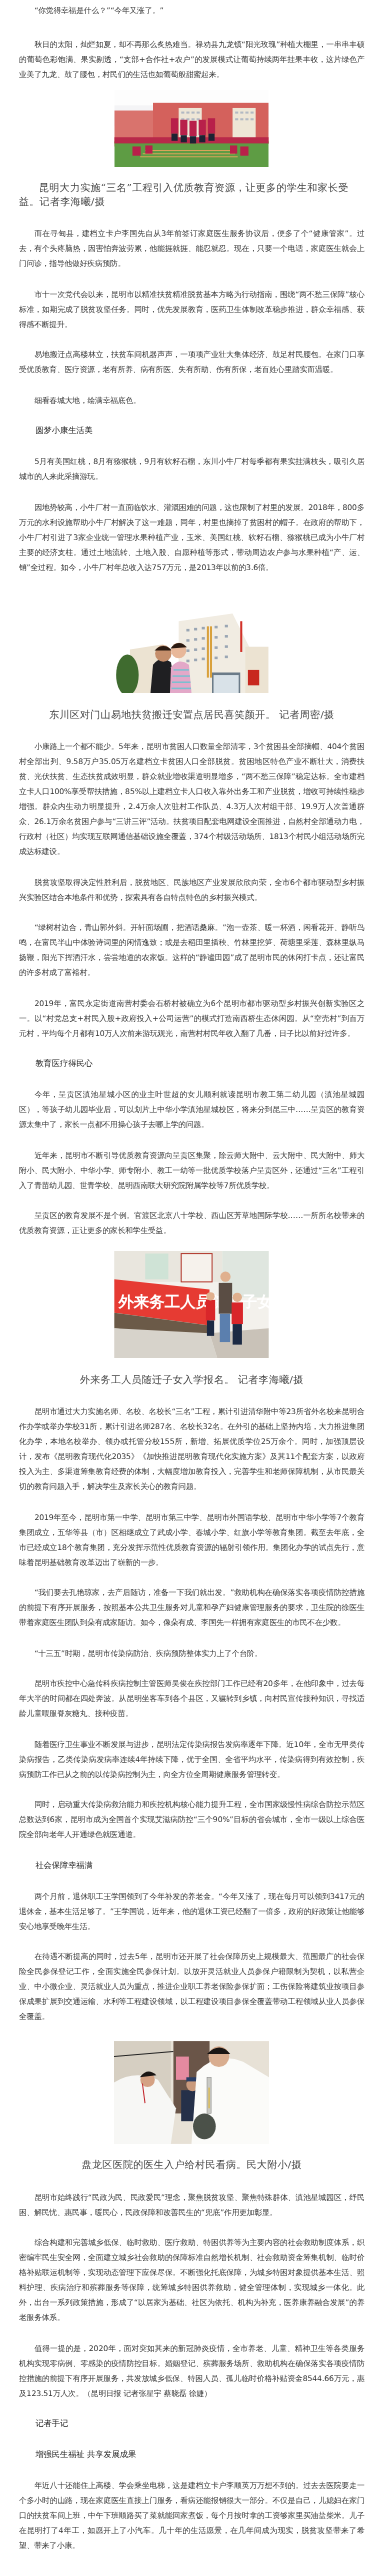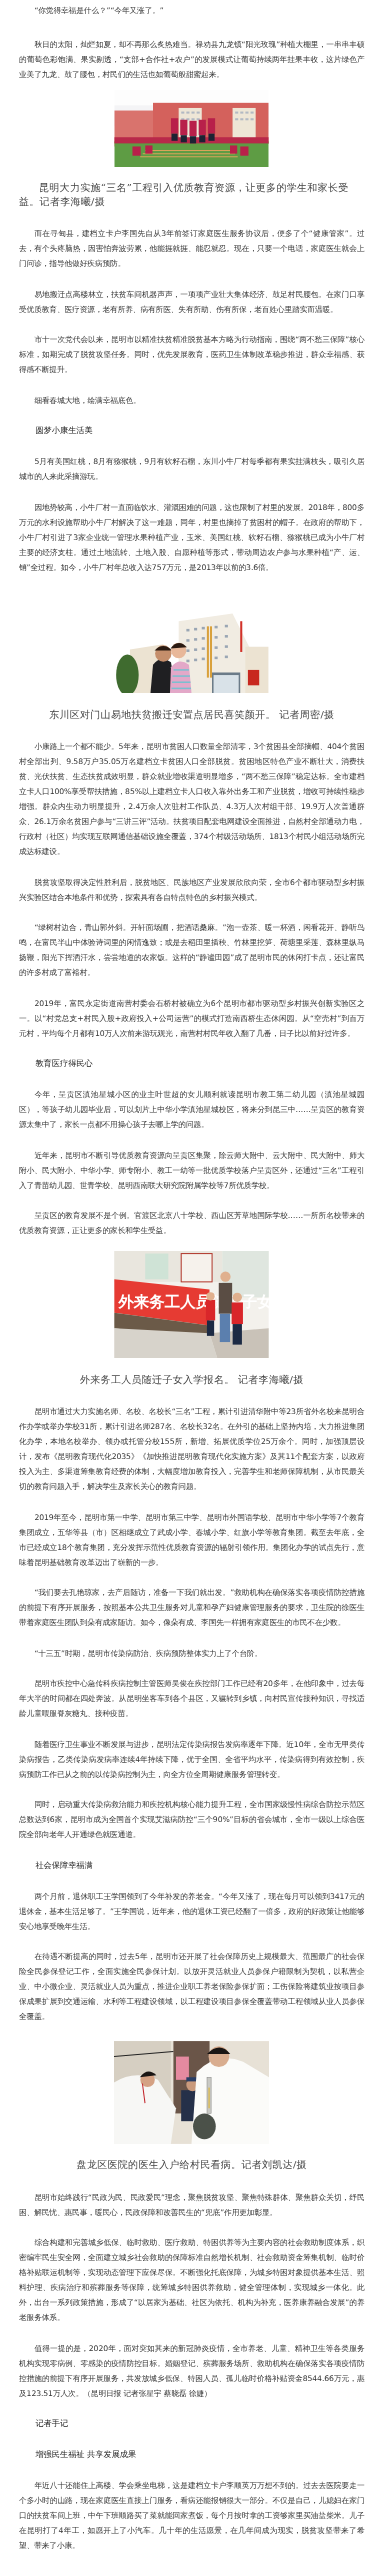--- a/index.html
+++ b/index.html
@@ -72,22 +72,22 @@
             <rect x="147" y="90" width="12" height="14"></rect>
           <rect x="165" y="88" width="12" height="14"></rect>
             <rect x="183" y="85" width="12" height="14"></rect>
         </g>
       </svg>
     </div>
   </div>
   <p class="cap left">昆明大力实施“三名”工程引入优质教育资源，让更多的学生和家长受益。记者李海曦/摄</p>
 
   <p class="p">而在寻甸县，建档立卡户李国先自从3年前签订家庭医生服务协议后，便多了个“健康管家”。过去，有个头疼脑热，因害怕奔波劳累，他能捱就捱、能忍就忍。现在，只要一个电话，家庭医生就会上门问诊，指导他做好疾病预防。</p>
+  <p class="p">市十一次党代会以来，昆明市以精准扶贫精准脱贫基本方略为行动指南，围绕“两不愁三保障”核心标准，如期完成了脱贫攻坚任务。同时，优先发展教育，医药卫生体制改革稳步推进，群众幸福感、获得感不断提升。</p>
   <p class="p">易地搬迁点高楼林立，扶贫车间机器声声，一项项产业壮大集体经济、鼓足村民腰包。在家门口享受优质教育、医疗资源，老有所养、病有所医、失有所助、伤有所保，老百姓心里踏实而温暖。</p>
-  <p class="p">市十一次党代会以来，昆明市以精准扶贫精准脱贫基本方略为行动指南，围绕“两不愁三保障”核心标准，如期完成了脱贫攻坚任务。同时，优先发展教育，医药卫生体制改革稳步推进，群众幸福感、获得感不断提升。</p>
   <p class="p">细看春城大地，绘满幸福底色。</p>
   <h3 class="h">圆梦小康生活美</h3>
   <p class="p">5月有美国红桃，8月有猕猴桃，9月有软籽石榴，东川小牛厂村每季都有果实挂满枝头，吸引久居城市的人来此采摘游玩。</p>
   <p class="p" style="margin-bottom:18.5px;">因地势较高，小牛厂村一直面临饮水、灌溉困难的问题，这也限制了村里的发展。2018年，800多万元的水利设施帮助小牛厂村解决了这一难题，同年，村里也摘掉了贫困村的帽子。在政府的帮助下，小牛厂村引进了3家企业统一管理水果种植产业，玉米、美国红桃、软籽石榴、猕猴桃已成为小牛厂村主要的经济支柱。通过土地流转、土地入股、自愿种植等形式，带动周边农户参与水果种植“产、运、销”全过程。如今，小牛厂村年总收入达757万元，是2013年以前的3.6倍。</p>
 
   <div class="fig">
     <div class="photo" style="height:100px;">
       <svg width="155" height="100" viewBox="0 0 300 195">
         <rect x="0" y="0" width="300" height="195" fill="#ffffff"></rect>
         <polygon points="125,55 230,40 270,120 260,195 125,195" fill="#f1ece2"></polygon>
@@ -205,23 +205,23 @@
         <line x1="55" y1="82" x2="60" y2="120" stroke="#c2262c" stroke-width="2"></line>
         <path d="M 150 199 L 160 60 Q 200 20 250 40 L 300 70 L 300 199 Z" fill="#fbfbf9"></path>
         <circle cx="203" cy="30" r="20" fill="#d9ad8f"></circle>
         <path d="M 180 25 Q 205 0 225 25" fill="#1a1614"></path>
         <rect x="180" y="70" width="8" height="70" fill="#c9c9c4" stroke="#888" stroke-width="1"></rect>
         <rect x="183" y="90" width="2" height="40" fill="#e0b42a"></rect>
         <ellipse cx="175" cy="165" rx="22" ry="25" fill="#4b5149"></ellipse>
       </svg>
     </div>
   </div>
-  <p class="cap">盘龙区医院的医生入户给村民看病。记者刘凯达/摄</p>
-
-  <p class="p">昆明市始终践行“民政为民、民政爱民”理念，聚焦脱贫攻坚、聚焦特殊群体、聚焦群众关切，纾民困、解民忧、惠民事，暖民心，民政保障和改善民生的“兜底”作用更加彰显。</p>
+  <p class="cap">盘龙区医院的医生入户给村民看病。民大附小/摄</p>
+
+  <p class="p">昆明市始终践行“民政为民、民政爱民”理念，聚焦脱贫攻坚、聚焦特殊群体、滇池星城园区，纾民困、解民忧、惠民事，暖民心，民政保障和改善民生的“兜底”作用更加彰显。</p>
   <p class="p">综合构建和完善城乡低保、临时救助、医疗救助、特困供养等为主要内容的社会救助制度体系，织密编牢民生安全网，全面建立城乡社会救助的保障标准自然增长机制、社会救助资金筹集机制、临时价格补贴联运机制等，实现动态管理下应保尽保。不断强化托底保障，为城乡特困对象提供基本生活、照料护理、疾病治疗和殡葬服务等保障，统筹城乡特困供养救助，健全管理体制，实现城乡一体化。此外，出台一系列政策措施，形成了“以居家为基础、社区为依托、机构为补充，医养康养融合发展”的养老服务体系。</p>
   <p class="p">值得一提的是，2020年，面对突如其来的新冠肺炎疫情，全市养老、儿童、精神卫生等各类服务机构实现零病例、零感染的疫情防控目标。婚姻登记、殡葬服务场所、救助机构在确保落实各项疫情防控措施的前提下有序开展服务，共发放城乡低保、特困人员、孤儿临时价格补贴资金8544.66万元，惠及123.51万人次。（昆明日报 记者张星宇 蔡晓磊 徐婕）</p>
   <h3 class="h">记者手记</h3>
   <h3 class="h">增强民生福祉 共享发展成果</h3>
   <p class="p">年近八十还能住上高楼、学会乘坐电梯，这是建档立卡户李顺英万万想不到的。过去去医院要走一个多小时的山路，现在家庭医生直接上门服务，看病还能报销很大一部分。不仅是自己，儿媳妇在家门口的扶贫车间上班，中午下班顺路买了菜就能回家煮饭，每个月按时拿的工资够家里买油盐柴米。儿子在昆明打了4年工，如愿开上了小汽车。几十年的生活愿景，在几年间成为现实，脱贫攻坚带来了希望、带来了小康。</p>
 
 </div>
 
 
 </body></html>

